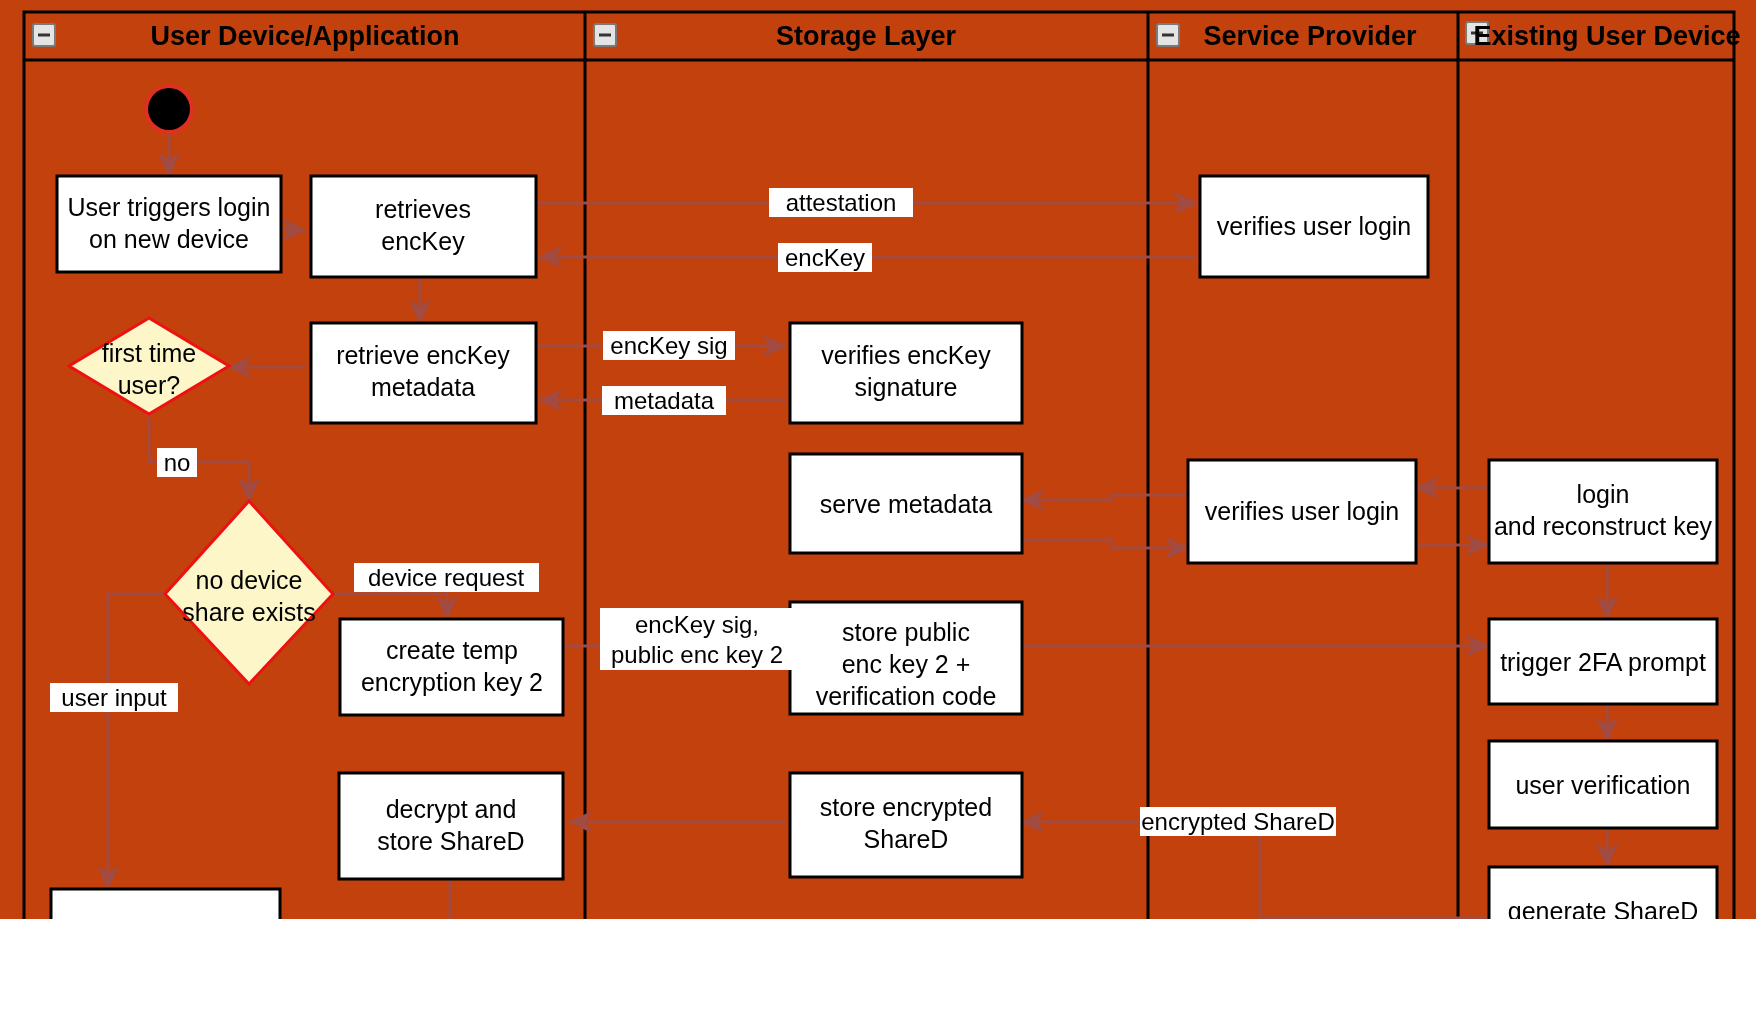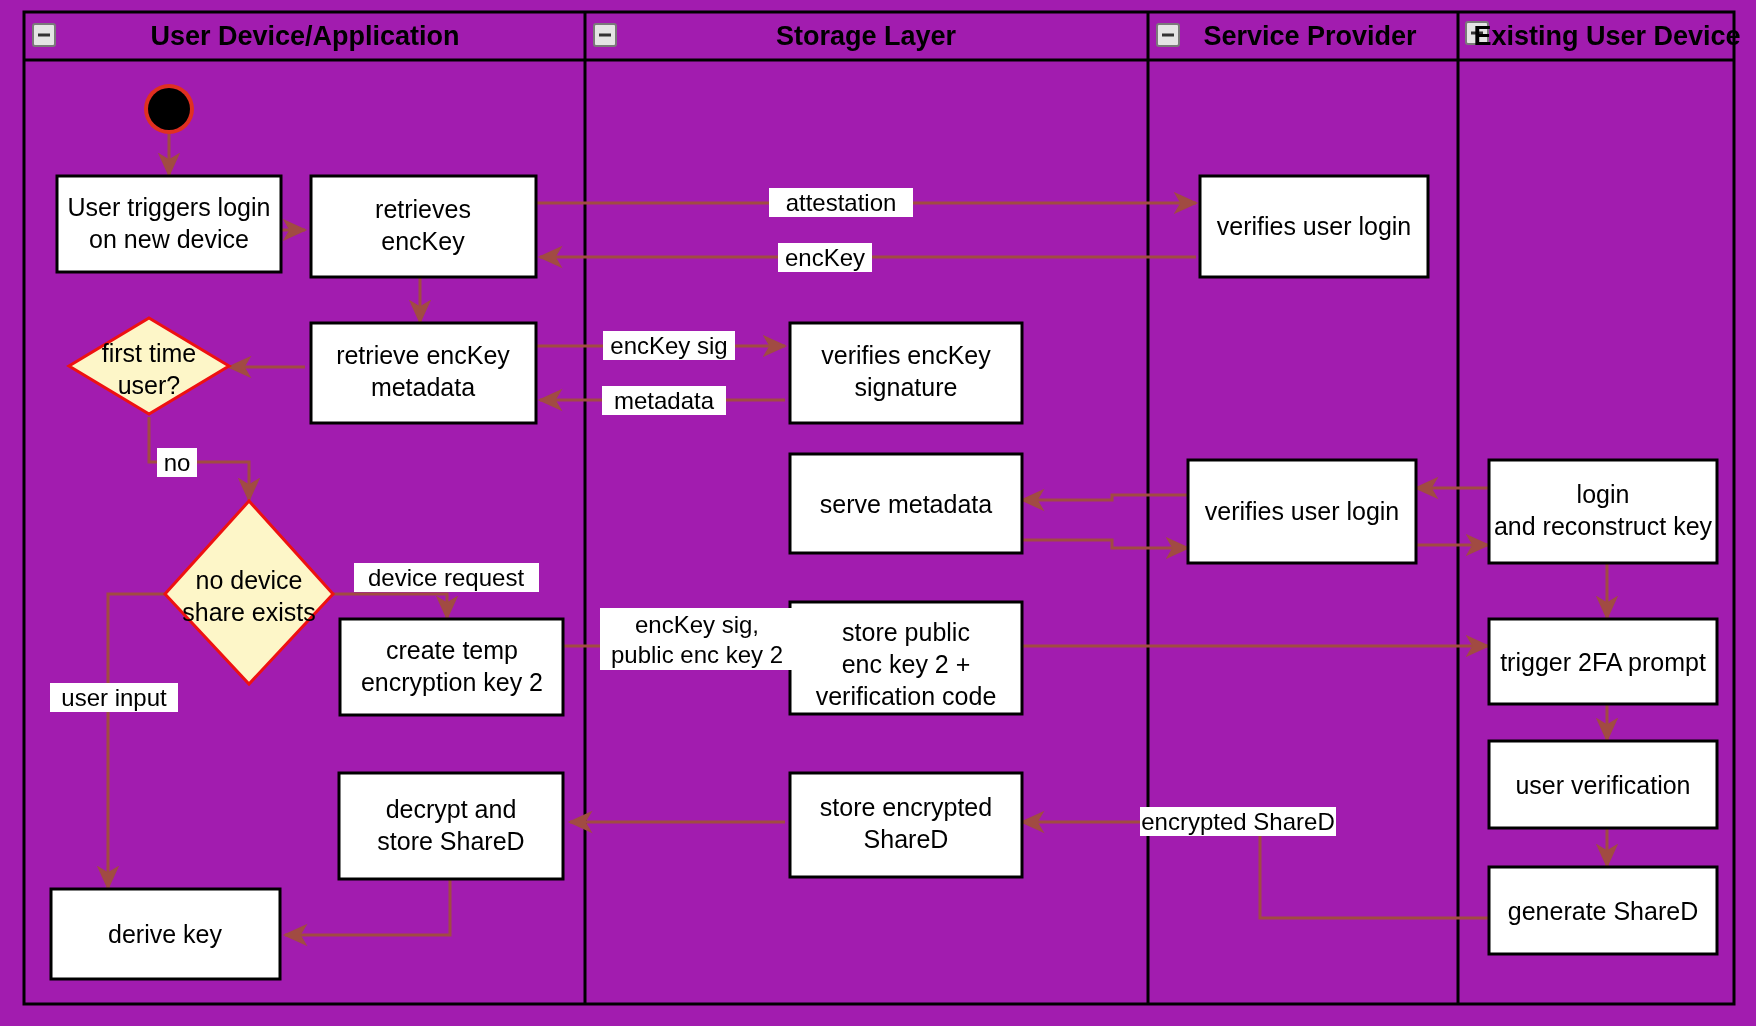--- a/index.html
+++ b/index.html
@@ -4,22 +4,22 @@
 <style>
   html, body {
     margin: 0;
     padding: 0;
     background: #ffffff;
     font-family: "Liberation Sans", sans-serif;
   }
   #canvas {
     position: relative;
     width: 1756px;
-    height: 1026px;
-    background: #a21caf;
+    height: 919px;
+    background: #c2410c;
     overflow: hidden;
   }
   #diagram-svg {
     position: absolute;
     left: 0;
     top: 0;
     width: 1756px;
     height: 1026px;
   }
   .lane-title {

